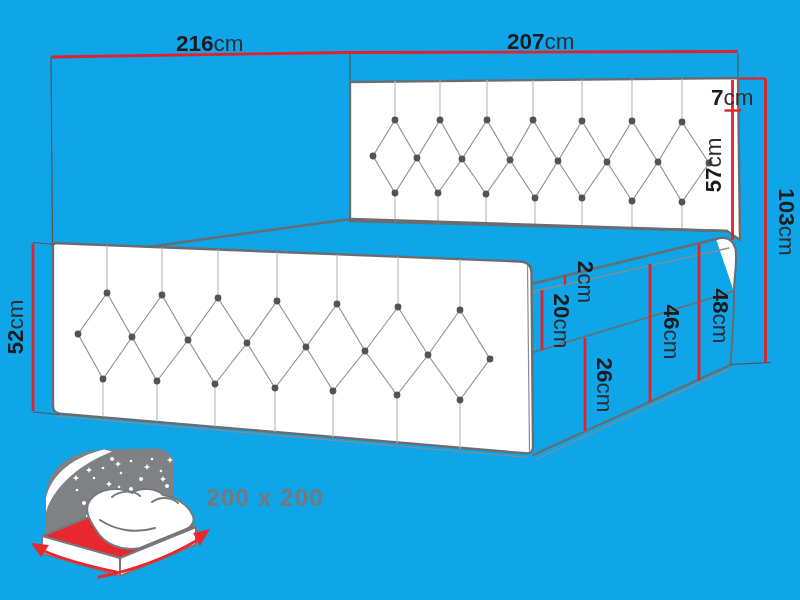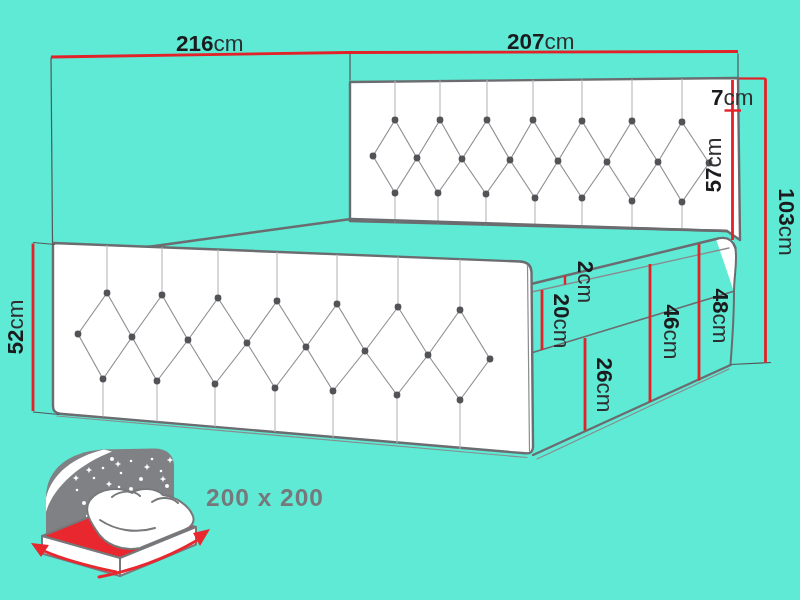--- a/index.html
+++ b/index.html
@@ -1,16 +1,16 @@
 <!DOCTYPE html>
 <html><head>
 <meta charset="utf-8">
 <style>
   html,body{margin:0;padding:0;background:#ffffff;}
-  .canvas{position:relative;width:800px;height:600px;background:#5eead4;overflow:hidden;}
+  .canvas{position:relative;width:800px;height:600px;background:#0ea5e9;overflow:hidden;}
   svg{display:block;}
   text, tspan{font-family:"Liberation Sans", sans-serif;}
   .dim-label{fill:#1b1b1d;font-size:22.5px;}
   .dim-label .num{font-weight:700;}
   .dim-label .unit{font-weight:400;fill:#2e2e30;}
   .size-label{fill:#77787b;font-size:24.5px;font-weight:700;letter-spacing:1px;}
 </style>
 </head>
 <body>
 

